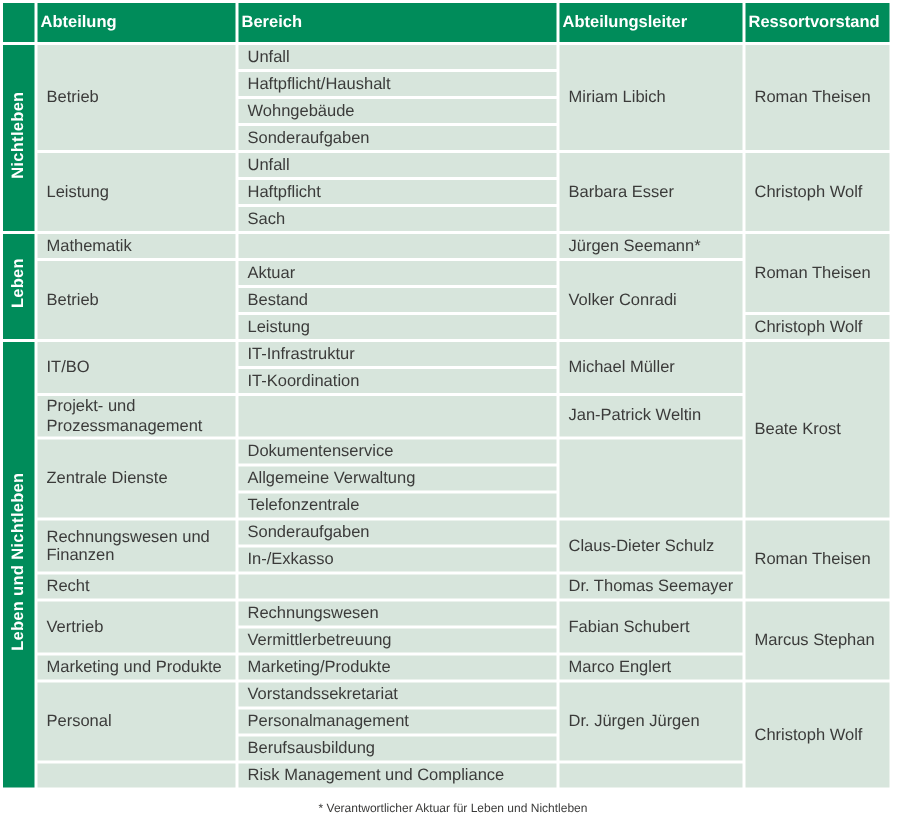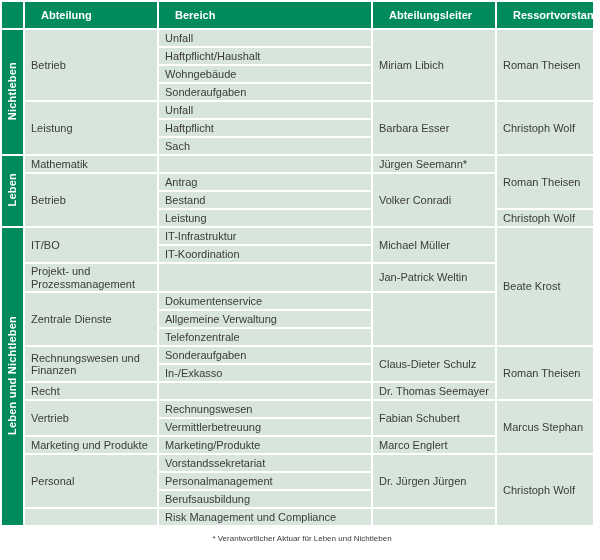--- a/index.html
+++ b/index.html
@@ -26,21 +26,21 @@
   col.c-ltr  { width: 122px; }
   col.c-vor  { width: 96px; }
 
   th {
     background: var(--green);
     color: #ffffff;
     font-size: 11px;
     font-weight: bold;
     text-align: left;
     height: 26px;
-    padding: 0 2px 0 16px;
+    padding: 0 2px 0 2px;
     vertical-align: middle;
   }
   th.corner { padding: 0; }
 
   td {
     background: var(--cell);
     color: var(--text);
     font-size: 11px;
     font-weight: normal;
     padding: 1px 4px 1px 6px;
@@ -128,21 +128,21 @@
 
     <tr class="r">
       <td class="band" rowspan="4"><span class="band-text">Leben</span></td>
       <td>Mathematik</td>
       <td></td>
       <td>Jürgen Seemann*</td>
       <td rowspan="3">Roman Theisen</td>
     </tr>
     <tr class="r">
       <td rowspan="3">Betrieb</td>
-      <td>Antrag</td>
+      <td>Aktuar</td>
       <td rowspan="3">Volker Conradi</td>
     </tr>
     <tr class="r">
         <td>Bestand</td>
       </tr>
     <tr class="r">
       <td>Leistung</td>
       <td>Christoph Wolf</td>
     </tr>
 

